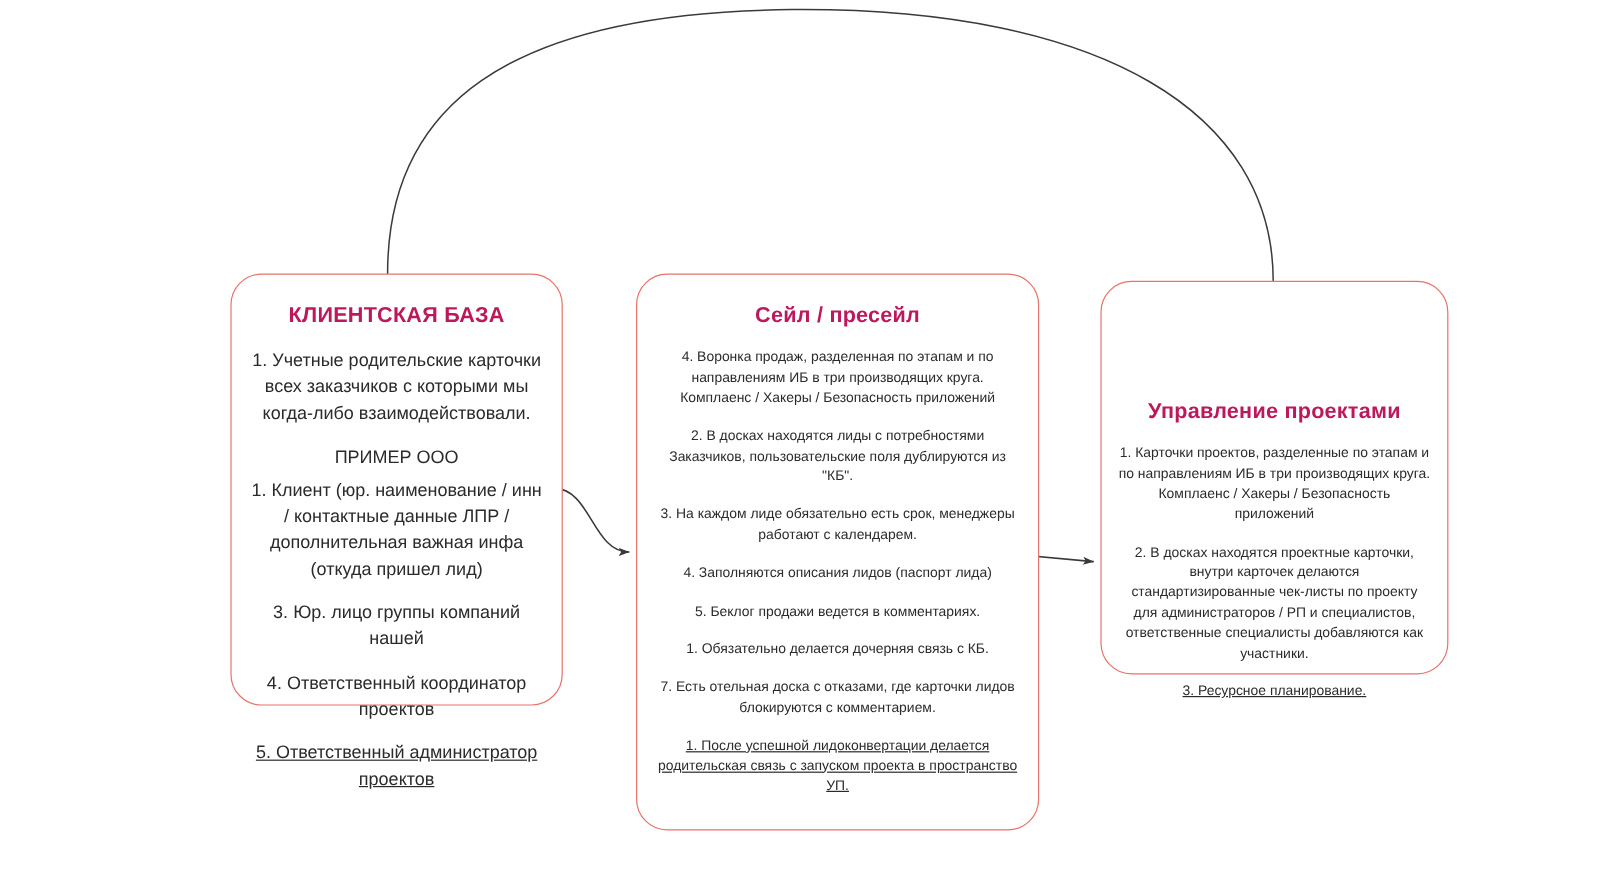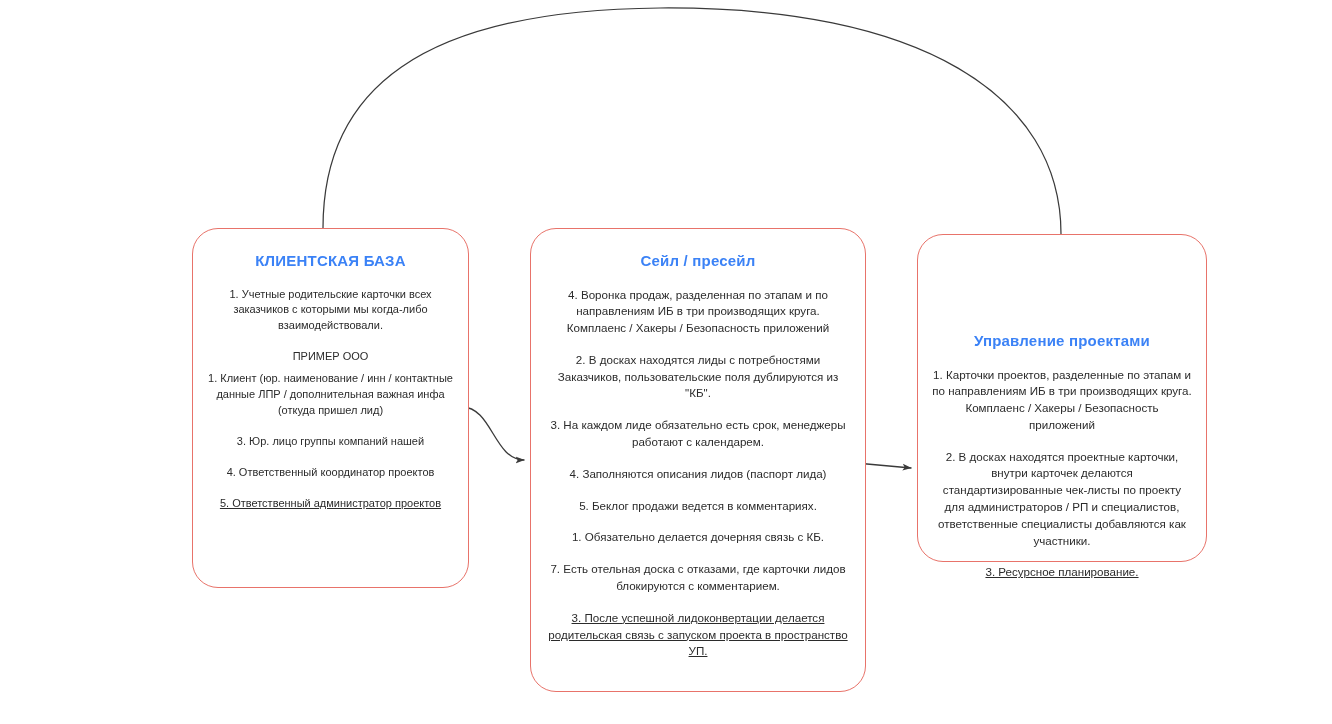--- a/index.html
+++ b/index.html
@@ -37,25 +37,25 @@
     border-radius: 26px;
     background: #ffffff;
     z-index: 2;
     display: flex;
     flex-direction: column;
     align-items: center;
     justify-content: flex-start;
     padding: 22px 14px 18px 14px;
   }
   .node-title {
-    font-size: 15px;
+    font-size: 18px;
     font-weight: bold;
     letter-spacing: 0.2px;
     text-align: center;
-    color: #3b82f6;
+    color: #be185d;
     margin-bottom: 16px;
     line-height: 1.3;
   }
   .node-body {
     display: flex;
     flex-direction: column;
     align-items: center;
     width: 100%;
   }
   .node-item {
@@ -68,21 +68,21 @@
     white-space: pre-line;
   }
   .node-item.tight {
     margin-bottom: 6px;
   }
   .node-item:last-child {
     margin-bottom: 0;
     text-decoration: underline;
   }
   #node-clientbase { left: 192px; top: 228px; width: 277px; height: 360px; }
-  #node-clientbase .node-item { font-size: 11px; }
+  #node-clientbase .node-item { font-size: 15px; }
   #node-sales { left: 530px; top: 228px; width: 336px; height: 464px; }
   #node-projects { left: 917px; top: 234px; width: 290px; height: 328px;
                    padding-top: 96px; }
 </style>
 </head>
 <body>
 
 <div id="canvas">
 
   <svg class="connectors" viewBox="0 0 1332 724" width="1332" height="724" xmlns="http://www.w3.org/2000/svg">
@@ -114,21 +114,21 @@
   <div class="node" id="node-sales">
     <div class="node-title">Сейл / пресейл</div>
     <div class="node-body">
       <div class="node-item">4. Воронка продаж, разделенная по этапам и по направлениям ИБ в три производящих круга. Комплаенс / Хакеры / Безопасность приложений</div>
       <div class="node-item">2. В досках находятся лиды с потребностями Заказчиков, пользовательские поля дублируются из "КБ".</div>
       <div class="node-item">3. На каждом лиде обязательно есть срок, менеджеры работают с календарем.</div>
       <div class="node-item">4. Заполняются описания лидов (паспорт лида)</div>
       <div class="node-item">5. Беклог продажи ведется в комментариях.</div>
       <div class="node-item">1. Обязательно делается дочерняя связь с КБ.</div>
       <div class="node-item">7. Есть отельная доска с отказами, где карточки лидов блокируются с комментарием.</div>
-      <div class="node-item">3. После успешной лидоконвертации делается родительская связь с запуском проекта в пространство УП.</div>
+      <div class="node-item">1. После успешной лидоконвертации делается родительская связь с запуском проекта в пространство УП.</div>
     </div>
   </div>
 
   <div class="node" id="node-projects">
     <div class="node-title">Управление проектами</div>
     <div class="node-body">
       <div class="node-item">1. Карточки проектов, разделенные по этапам и по направлениям ИБ в три производящих круга. Комплаенс / Хакеры / Безопасность приложений</div>
       <div class="node-item">2. В досках находятся проектные карточки, внутри карточек делаются стандартизированные чек-листы по проекту для администраторов / РП и специалистов, ответственные специалисты добавляются как участники.</div>
       <div class="node-item">3. Ресурсное планирование.</div>
     </div>

